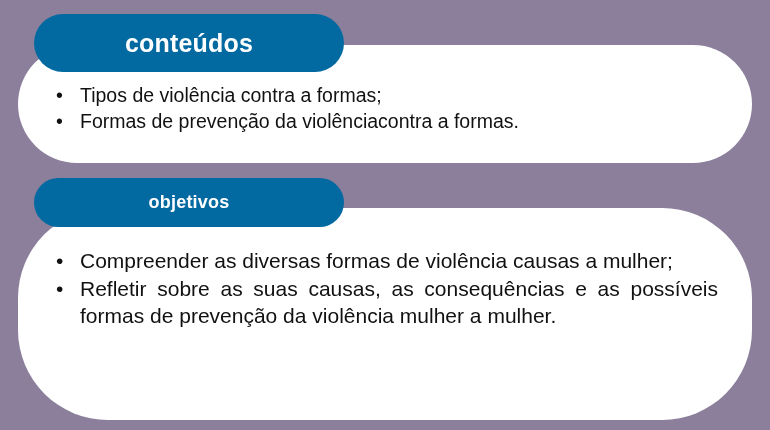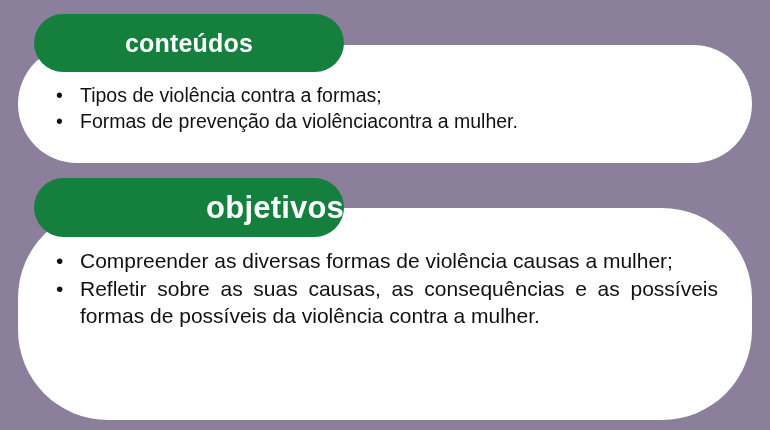--- a/index.html
+++ b/index.html
@@ -29,21 +29,21 @@
     box-sizing: border-box;
   }
   .card-body {
     box-sizing: border-box;
     padding: 14px 34px 14px 30px;
   }
 
   
   .pill {
     position: absolute;
-    background: #15803d;
+    background: #0369a1;
     border-radius: 34px;
     color: #ffffff;
     font-weight: bold;
     display: flex;
     align-items: center;
     justify-content: center;
     z-index: 5;
     box-sizing: border-box;
   }
 
@@ -70,24 +70,23 @@
   #card-objetivos {
     left: 18px;
     top: 208px;
     width: 734px;
     height: 212px;
   }
   #pill-objetivos {
     left: 34px;
     top: 178px;
     width: 310px;
-    height: 59px;
-    font-size: 31px;
+    height: 49px;
+    font-size: 18px;
     letter-spacing: 0.2px;
-    justify-content: flex-end;
   }
   #body-objetivos {
     padding-top: 40px;
   }
 
   
   ul.bullets {
     margin: 0;
     padding: 0;
     list-style: none;
@@ -125,39 +124,39 @@
 
   <div class="card" id="card-conteudos">
     <div class="card-body" id="body-conteudos">
       <ul class="bullets list-small">
         <li>
           <span class="dot">•</span>
           <span>Tipos de violência contra a formas;</span>
         </li>
         <li>
           <span class="dot">•</span>
-          <span>Formas de prevenção da violênciacontra a mulher.</span>
+          <span>Formas de prevenção da violênciacontra a formas.</span>
         </li>
       </ul>
     </div>
   </div>
   <div class="pill" id="pill-conteudos">
     <span>conteúdos</span>
   </div>
 
   <div class="card" id="card-objetivos">
     <div class="card-body" id="body-objetivos">
       <ul class="bullets list-large">
         <li>
           <span class="dot">•</span>
           <span>Compreender as diversas formas de violência causas a mulher;</span>
         </li>
         <li>
           <span class="dot">•</span>
-          <span>Refletir sobre as suas causas, as consequências e as possíveis formas de possíveis da violência contra a mulher.</span>
+          <span>Refletir sobre as suas causas, as consequências e as possíveis formas de prevenção da violência mulher a mulher.</span>
         </li>
       </ul>
     </div>
   </div>
   <div class="pill" id="pill-objetivos">
     <span>objetivos</span>
   </div>
 
 </div>
 

